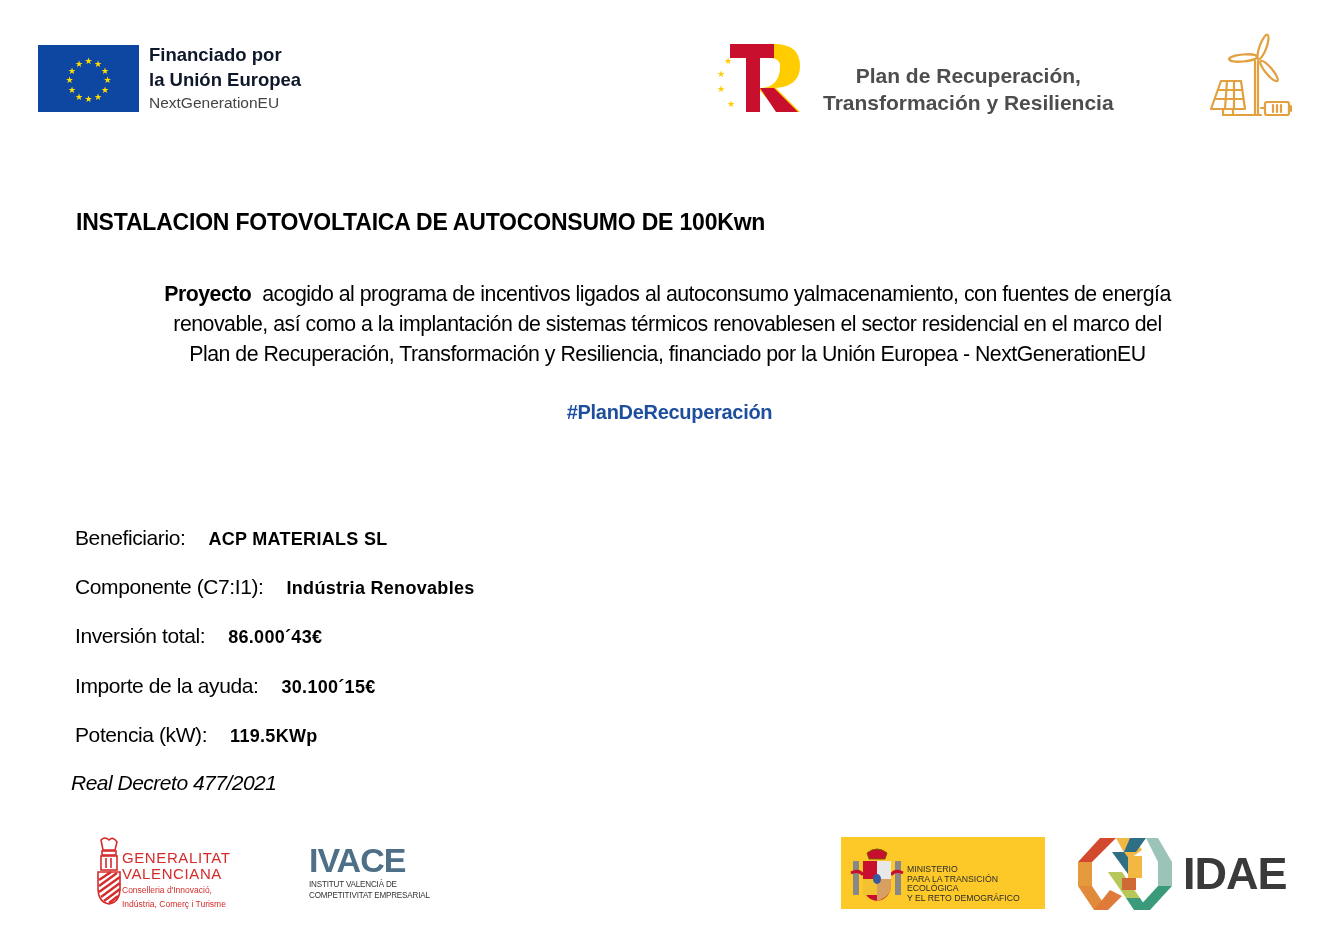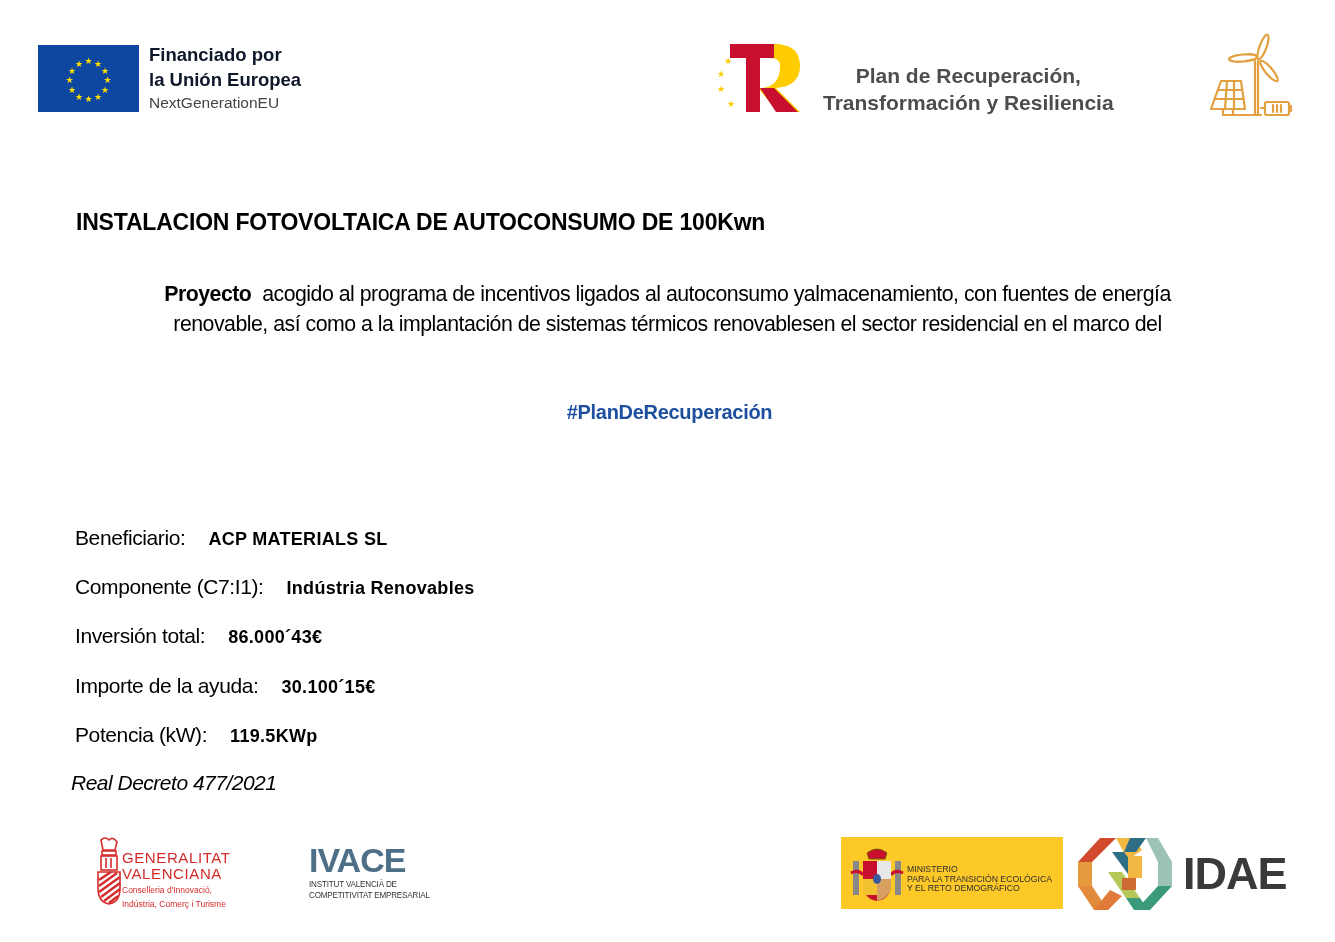--- a/index.html
+++ b/index.html
@@ -32,21 +32,21 @@
   
   .gv-emblem { left:95px; top:836px; width:28px; height:70px; }
   .gv-text { left:122px; top:850px; color:#d52b2b; }
   .gv-name { font-size:15px; line-height:16px; letter-spacing:0.6px; }
   .gv-sub { font-size:8.5px; line-height:11px; margin-top:3px; }
 
   .ivace { left:309px; top:842px; }
   .ivace-word { font-weight:bold; font-size:34px; color:#4e6f88; line-height:36px; letter-spacing:-1px; font-family:"Liberation Sans", sans-serif; }
   .ivace-sub { font-size:9.5px; line-height:11px; color:#333; font-family:"Liberation Sans Narrow","Liberation Sans", sans-serif; letter-spacing:-0.2px; transform:scaleX(0.85); transform-origin:left; white-space:nowrap; }
 
-  .mitreco { left:841px; top:837px; width:222px; height:72px; background:#fcc929; }
+  .mitreco { left:841px; top:837px; width:204px; height:72px; background:#fcc929; }
   .mitreco-text { position:absolute; left:66px; top:28px; font-size:8.7px; line-height:9.6px; color:#2d2d2d; }
 
   .idae-mark { left:1078px; top:838px; width:94px; height:72px; }
   .idae-word { left:1183px; top:846px; font-weight:bold; font-size:45px; color:#3a3a3a; line-height:56px; letter-spacing:-1px; }
 </style>
 </head>
 <body>
 
 <div class="abs eu-flag">
   <svg width="101" height="67" viewBox="0 0 101 67">
@@ -117,20 +117,21 @@
     <line x1="74" y1="72" x2="74" y2="79"></line>
     <line x1="78" y1="72" x2="78" y2="79"></line>
   </svg>
 </div>
 
 <div class="abs title">INSTALACION FOTOVOLTAICA DE AUTOCONSUMO DE 100Kwn</div>
 
 <div class="abs intro">
   <div><b>Proyecto</b>&nbsp; <span>acogido al programa de incentivos ligados al autoconsumo yalmacenamiento, con fuentes de energía</span></div>
   <div>renovable, así como a la implantación de sistemas térmicos renovablesen el sector residencial en el marco del</div>
+  <div>Plan de Recuperación, Transformación y Resiliencia, financiado por la Unión Europea - NextGenerationEU</div>
 </div>
 
 <div class="abs hashtag">#PlanDeRecuperación</div>
 
 <div class="abs field" style="top:526px;">
   <span>Beneficiario:</span><span class="val">ACP MATERIALS SL</span>
 </div>
 <div class="abs field" style="top:575px;">
   <span>Componente (C7:I1):</span><span class="val">Indústria Renovables</span>
 </div>

